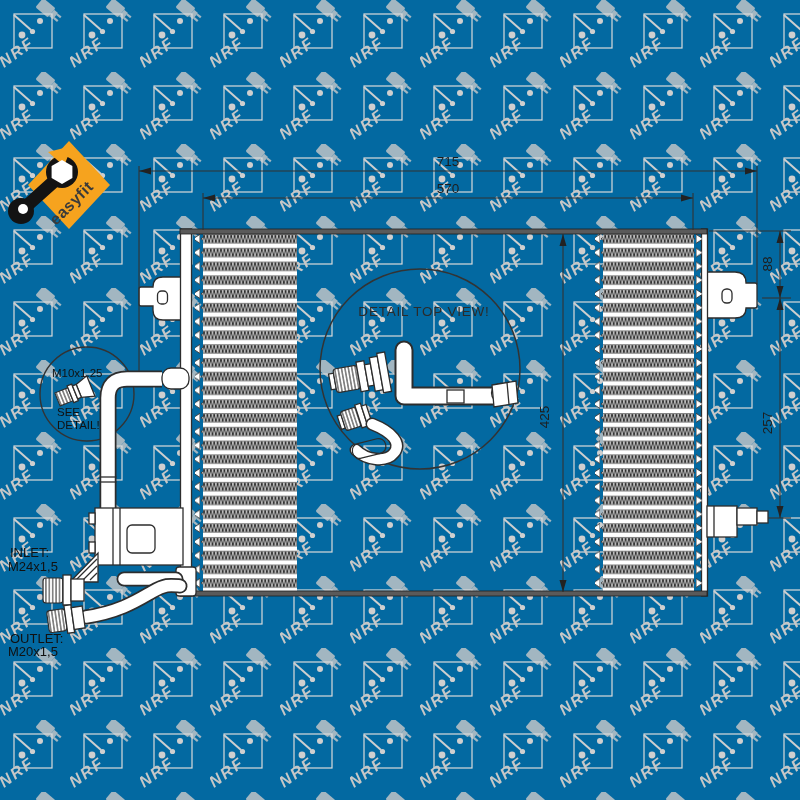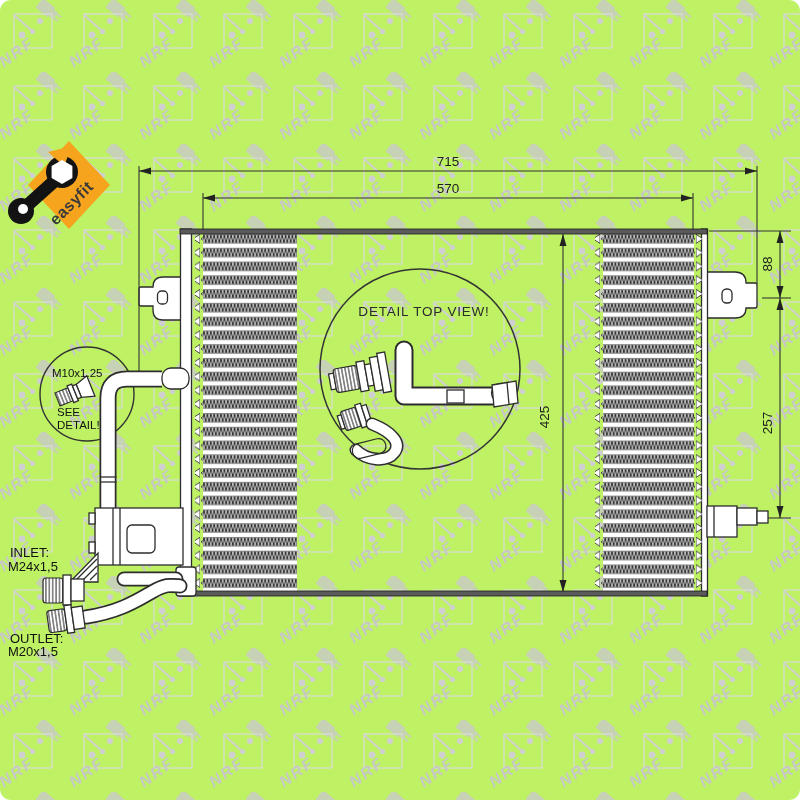--- a/index.html
+++ b/index.html
@@ -1,17 +1,17 @@
 <!DOCTYPE html>
 <html><head>
 <meta charset="utf-8">
 <style>
   html,body{margin:0;padding:0;background:#fff;}
-  #canvas{position:relative;width:800px;height:800px;background:#bef264;overflow:hidden;
-          font-family:"Liberation Sans",sans-serif;border-radius:11px;}
+  #canvas{position:relative;width:800px;height:800px;background:#0369a1;overflow:hidden;
+          font-family:"Liberation Sans",sans-serif;}
   svg{display:block;}
   .ln{stroke:#2d2d2d;stroke-width:1.3;fill:none;}
   .fw{fill:#ffffff;stroke:#2d2d2d;stroke-width:1.3;}
   .dimln{stroke:#333;stroke-width:1.1;fill:none;}
   .arr{fill:#222;stroke:none;}
   .dimtxt{font:13.5px "Liberation Sans",sans-serif;fill:#1e1e1e;}
   .lbltxt{font:13px "Liberation Sans",sans-serif;fill:#111;}
   .smtxt{font:11.5px "Liberation Sans",sans-serif;fill:#111;}
   .titletxt{font:13.5px "Liberation Sans",sans-serif;fill:#2b2b2b;letter-spacing:0.8px;}
   .po{stroke:#2d2d2d;fill:none;}

